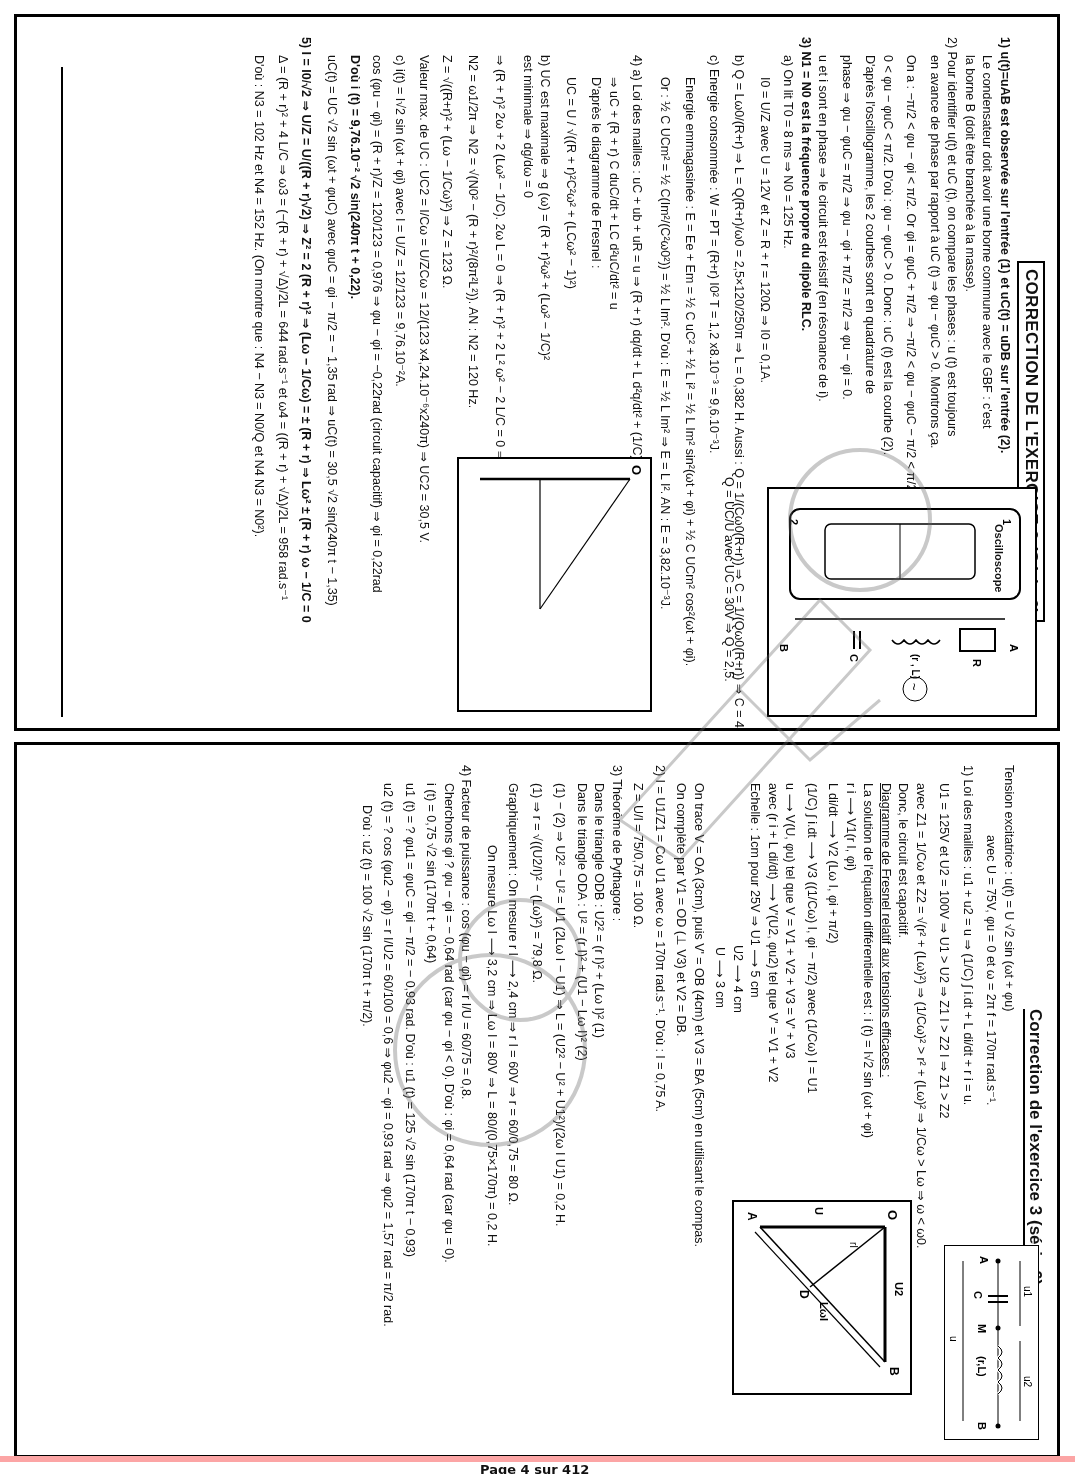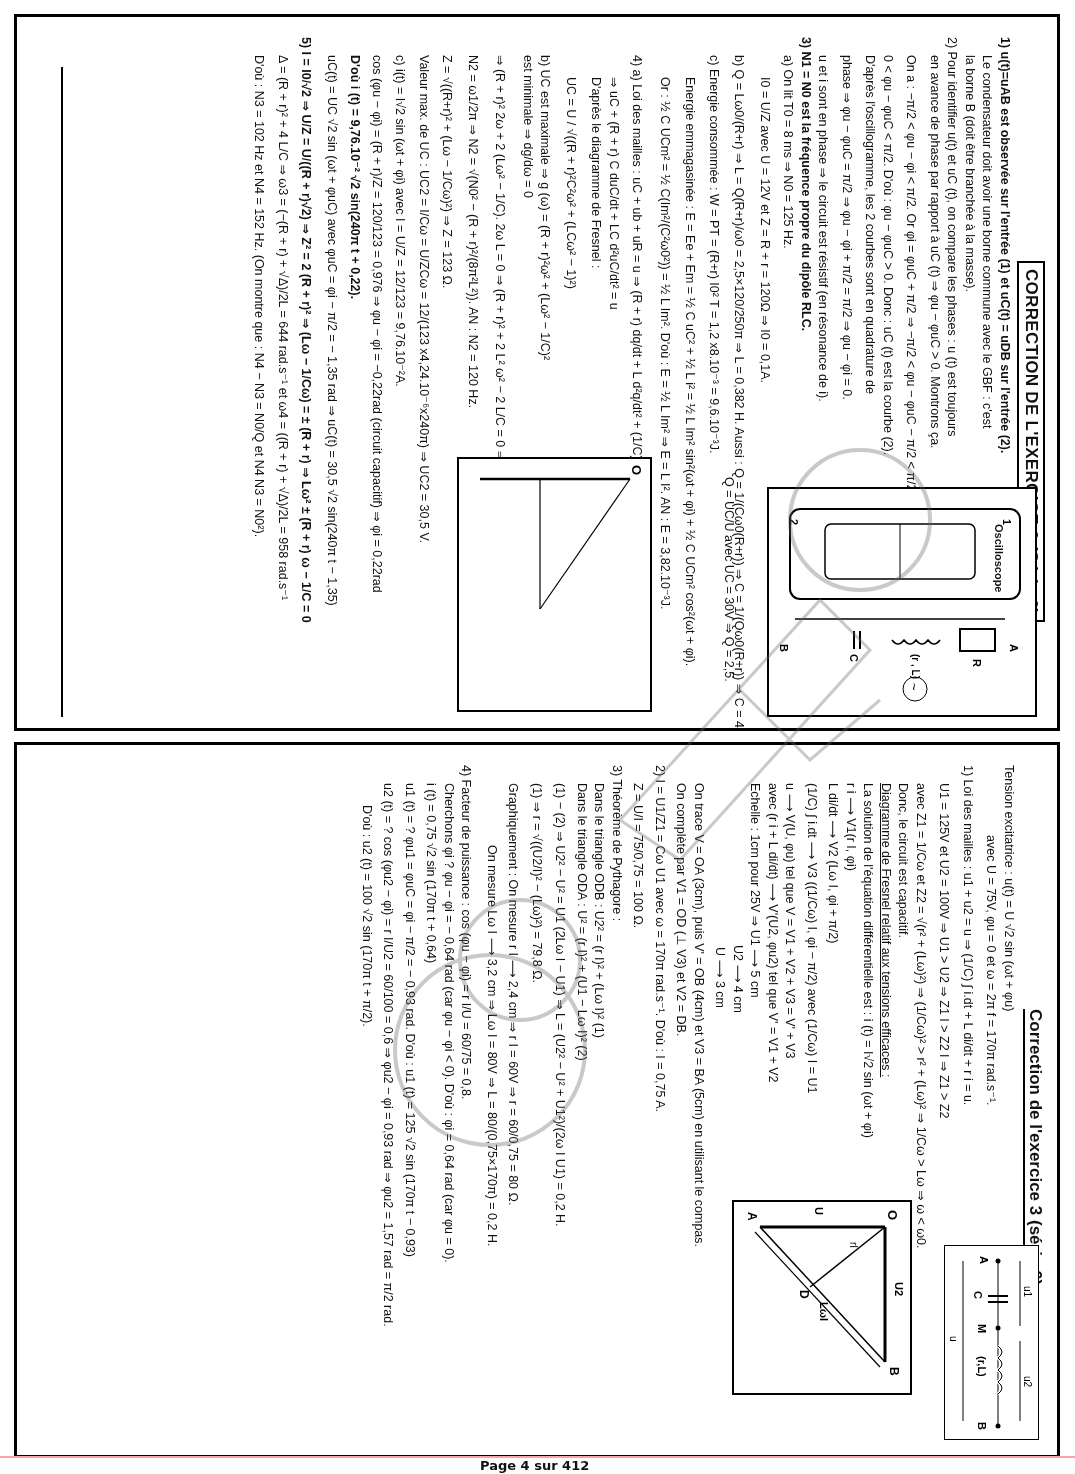--- a/index.html
+++ b/index.html
@@ -43,21 +43,21 @@
   .fig-label { position: absolute; font-size: 11px; font-weight: bold; }
 
   .watermark {
     position: absolute; left: 0; top: 0; width: 1075px; height: 1474px; pointer-events: none; opacity: 0.35;
   }
   .left-rule {
     position: absolute; left: 44px; top: 50px; width: 1.5px; height: 650px; background: #000;
   }
   .footer {
     position: absolute; left: 0; top: 1456px; width: 1075px; height: 18px;
-    border-top: 2px solid #fca5a5;
+    border-top: 6px solid #fca5a5;
   }
   .footer span {
     position: absolute; left: 480px; top: 0px; font-size: 13px; font-weight: bold; font-family: "DejaVu Sans", sans-serif;
   }
 </style>
 </head>
 <body>
 
 <div class="panel" id="panel-top">
   <div class="rot" id="rot-top">

